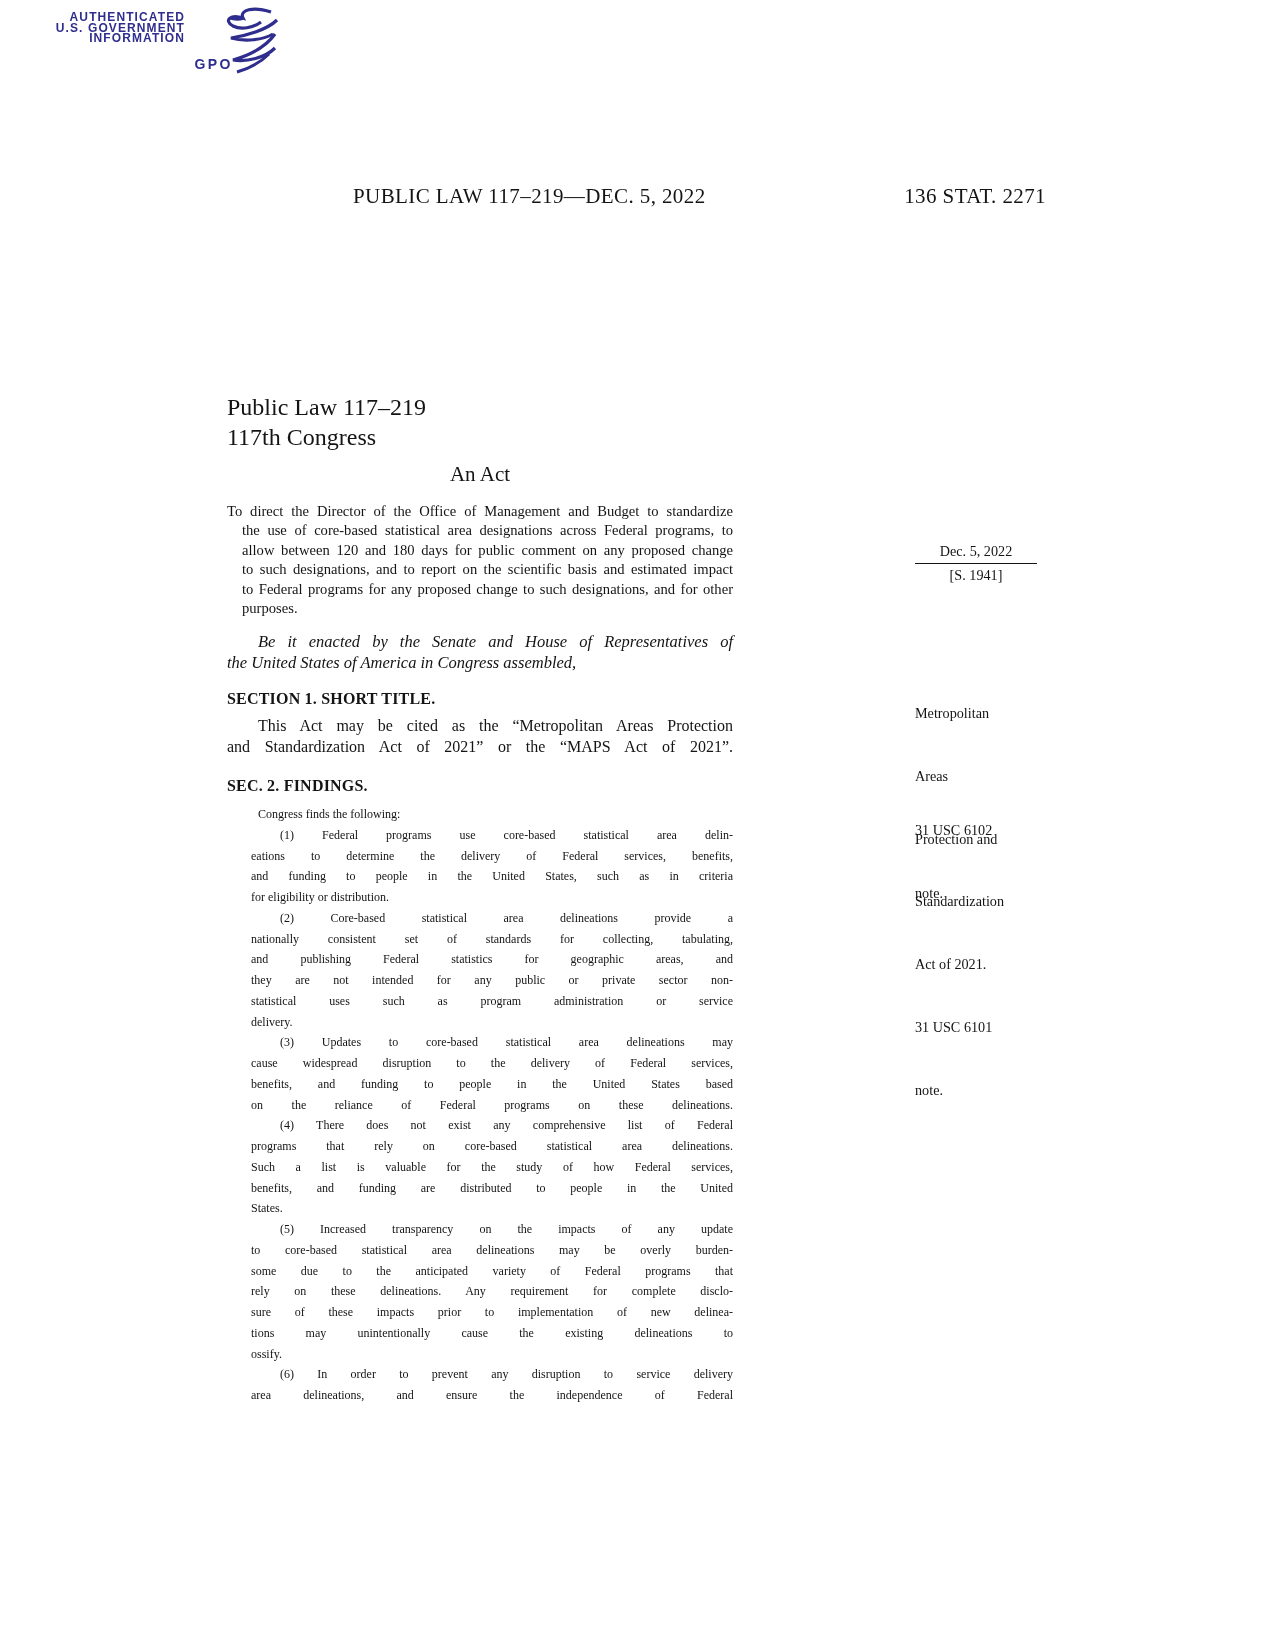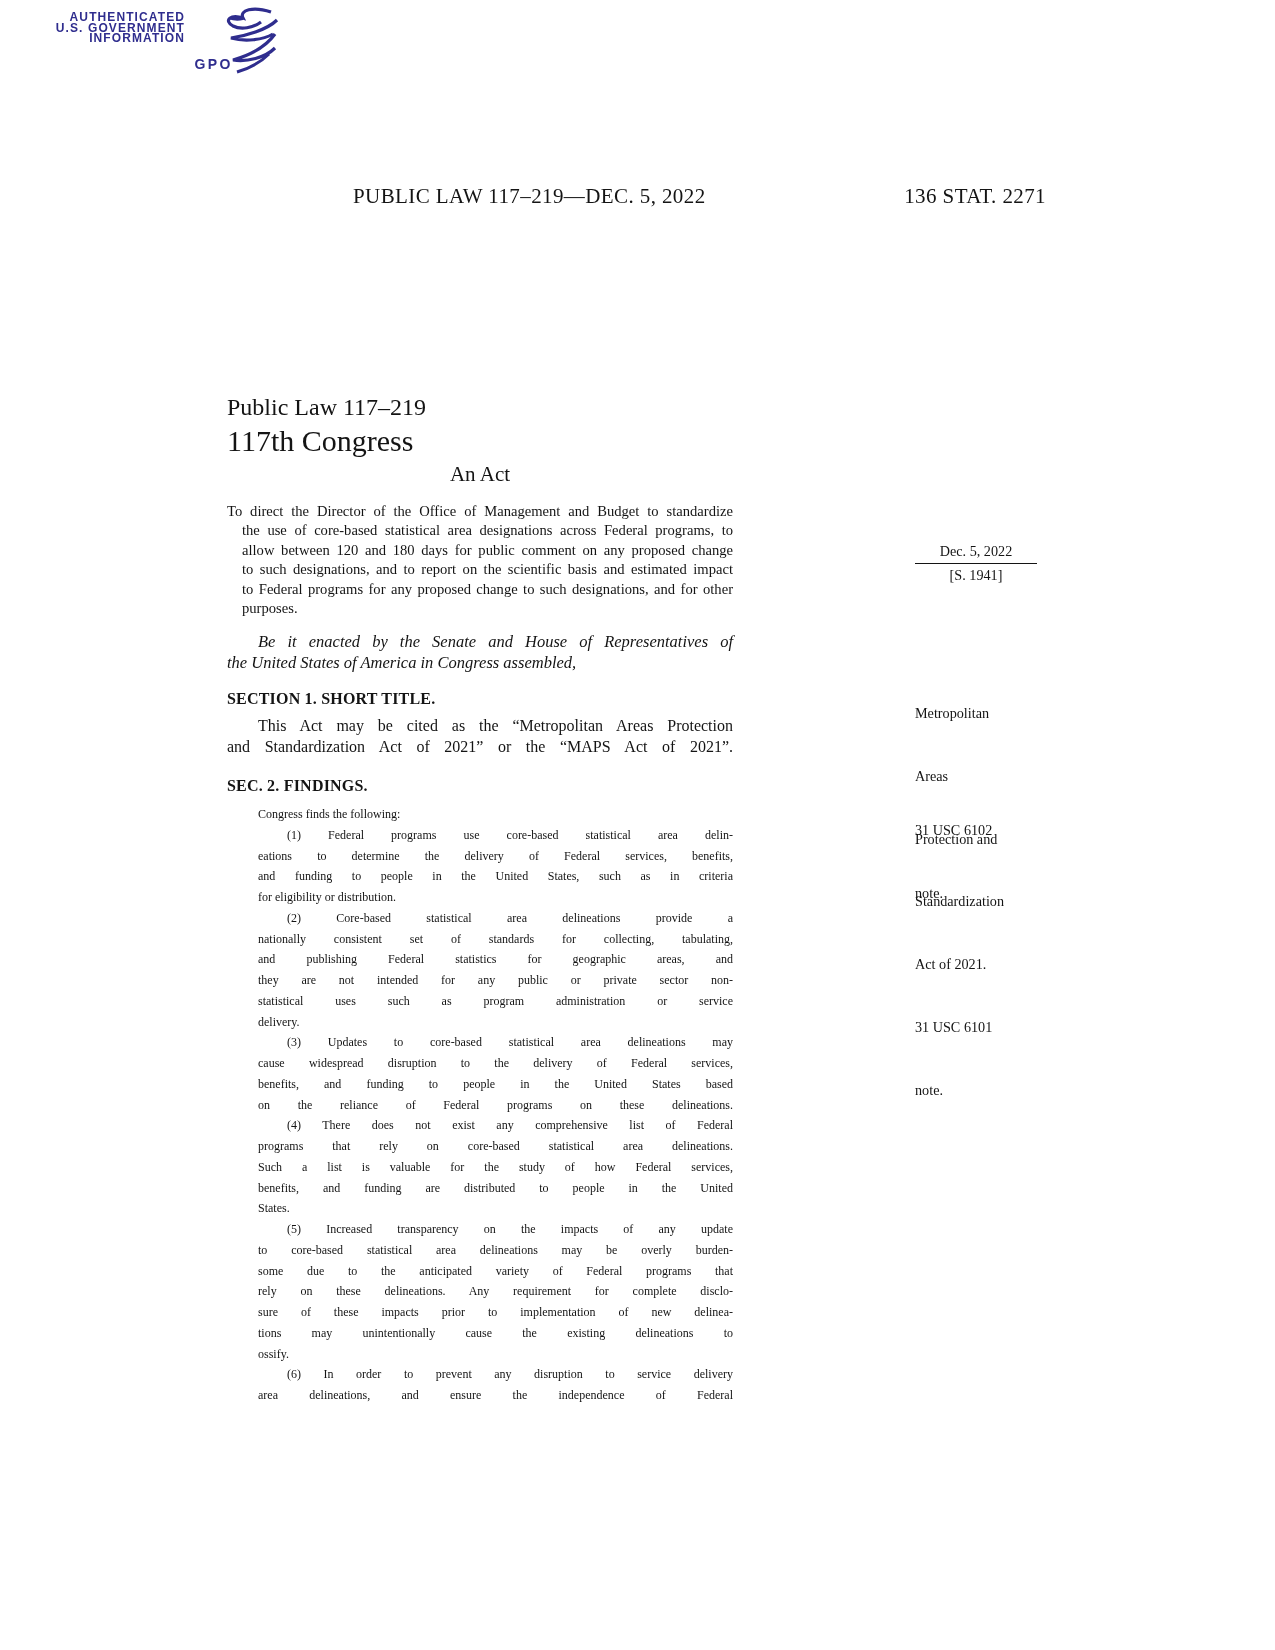--- a/index.html
+++ b/index.html
@@ -18,33 +18,33 @@
     font-family:"Liberation Sans", sans-serif; font-size:12px; line-height:10.5px;
     letter-spacing:1.1px; font-weight:bold; }
   .gpo-word { position:absolute; right:-8px; top:36px; width:60px; text-align:right;
     font-family:"Liberation Sans", sans-serif; font-size:14px; font-weight:bold; letter-spacing:2.5px;margin-top:10px; }
   .gpo-eagle { position:absolute; left:128px; top:-4px; }
   
   .run-left  { position:absolute; left:353px; top:184px; font-size:21px; letter-spacing:0.4px; }
   .run-right { position:absolute; right:229px; top:184px; font-size:21px; letter-spacing:0.4px; }
   
   .law-title      { position:absolute; left:227px; top:394px; font-size:24px;text-align:right; }
-  .congress-title { position:absolute; left:227px; top:424px; font-size:30px; }
+  .congress-title { position:absolute; left:227px; top:424px; font-size:24px; }
   .an-act { position:absolute; left:227px; top:462px; width:506px; text-align:center; font-size:21px; }
   
   .preamble { position:absolute; left:227px; top:502px; width:506px;
     font-size:14.6px; line-height:19.4px; }
   .enacting { position:absolute; left:227px; top:631px; width:506px;
     font-size:16.5px; line-height:21px; font-style:italic; }
   .sec-heading { position:absolute; left:227px; font-size:16px; font-weight:bold; letter-spacing:0.2px; }
   .s1-head { top:690px; }
   .s2-head { top:777px; }
   .s1-para { position:absolute; left:227px; top:715px; width:506px; font-size:16px; line-height:21px; }
   .findings-block { position:absolute; left:227px; top:804px; width:506px; font-size:12px; line-height:20.75px; }
-  .findings-indent { margin-left:31px; }
+  .findings-indent { margin-left:24px; }
   
   .mnote { position:absolute; left:915px; width:122px; font-size:14.2px; line-height:16.8px; }
   .mnote-date { top:543px; text-align:center; }
   .mnote-rule { border-top:1.5px solid #141414; margin:3px 0 3px 0; height:0; }
   .mnote-short { top:659px; }
   .mnote-findings { top:776px; }
   
   .ln { text-align: justify; text-align-last: justify; }
   .ln-last { text-align-last: left; }
   .plain .ln, .plain .ln-last { text-align:left; text-align-last:left;margin-top:46px; }

